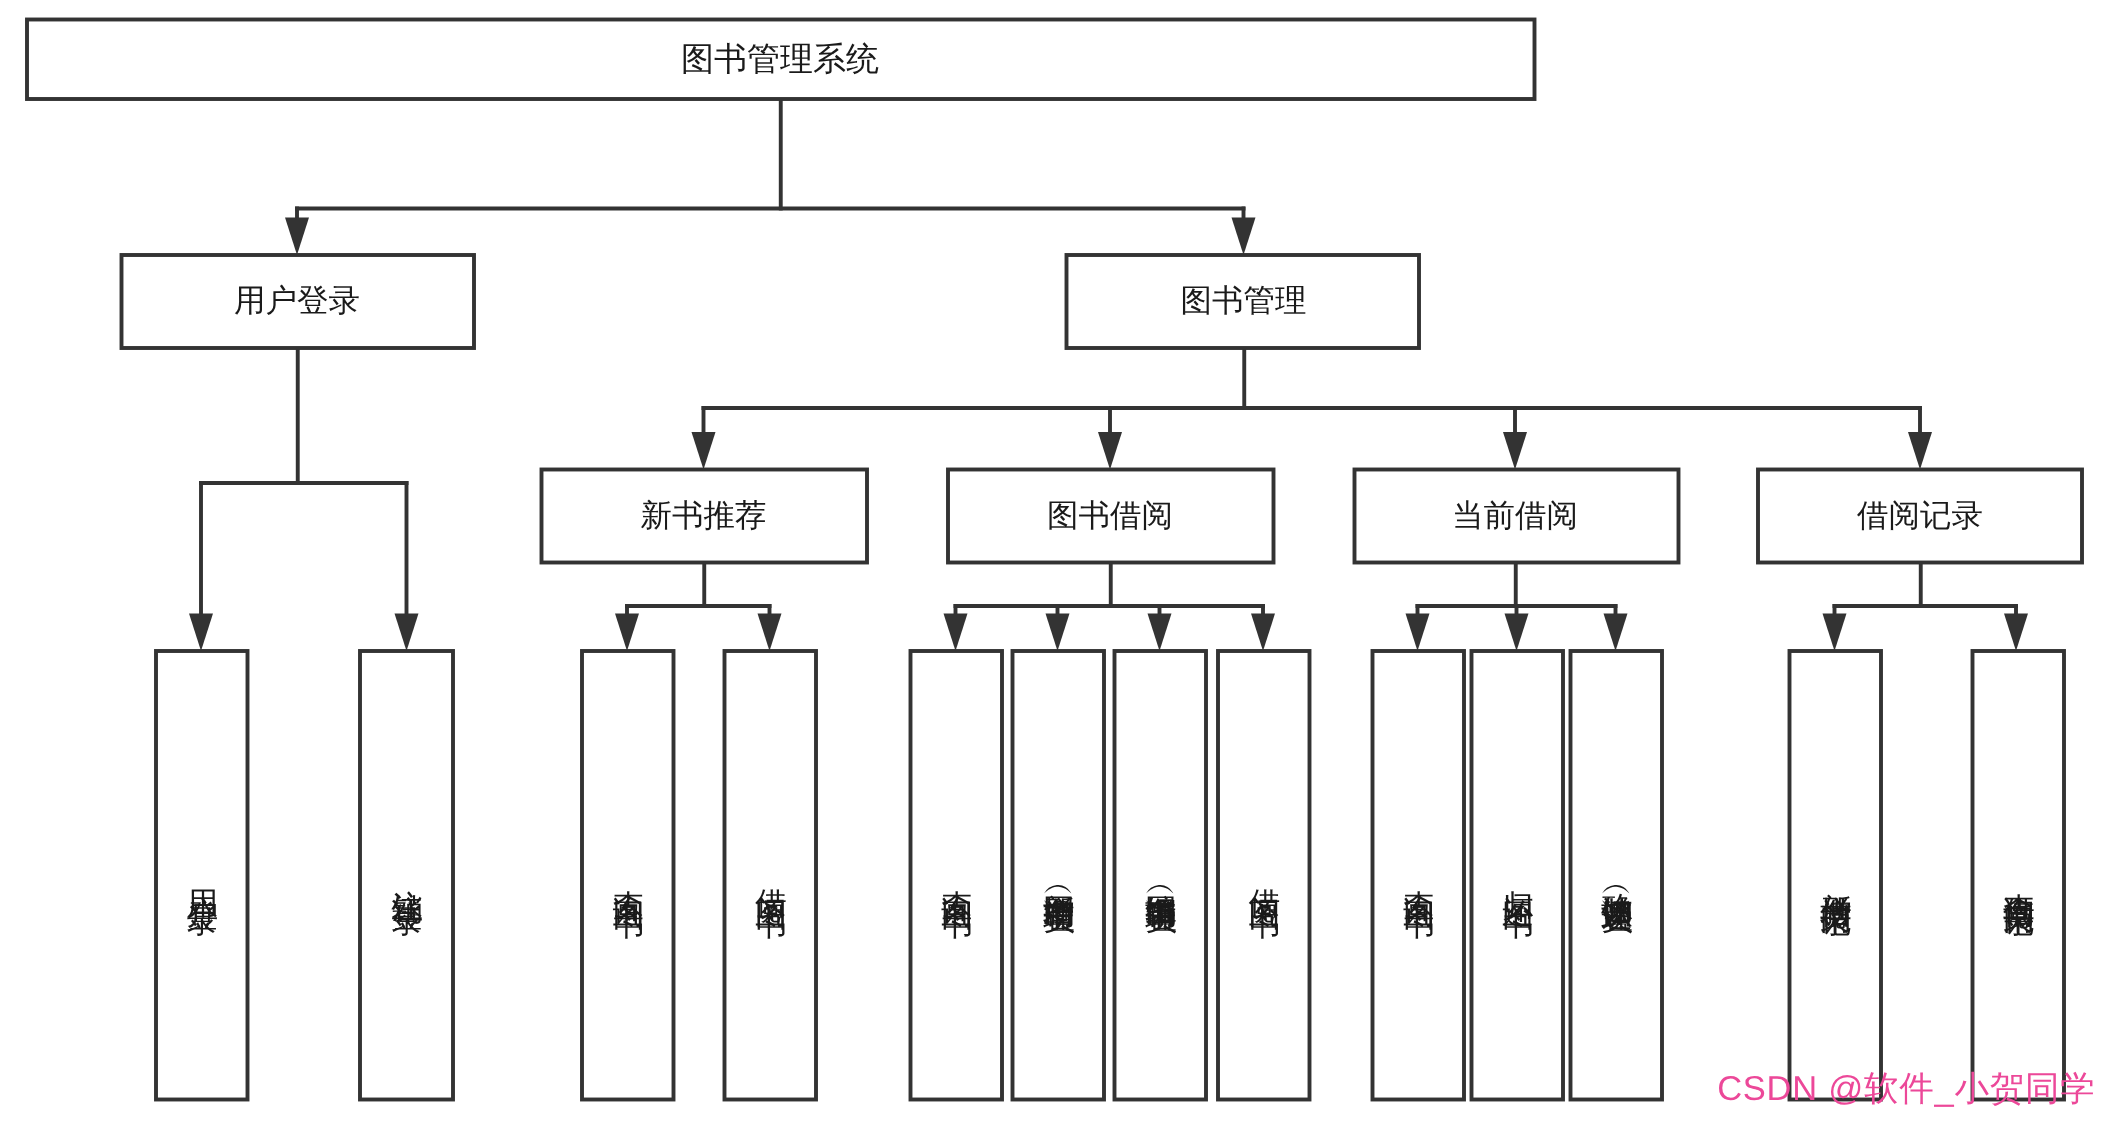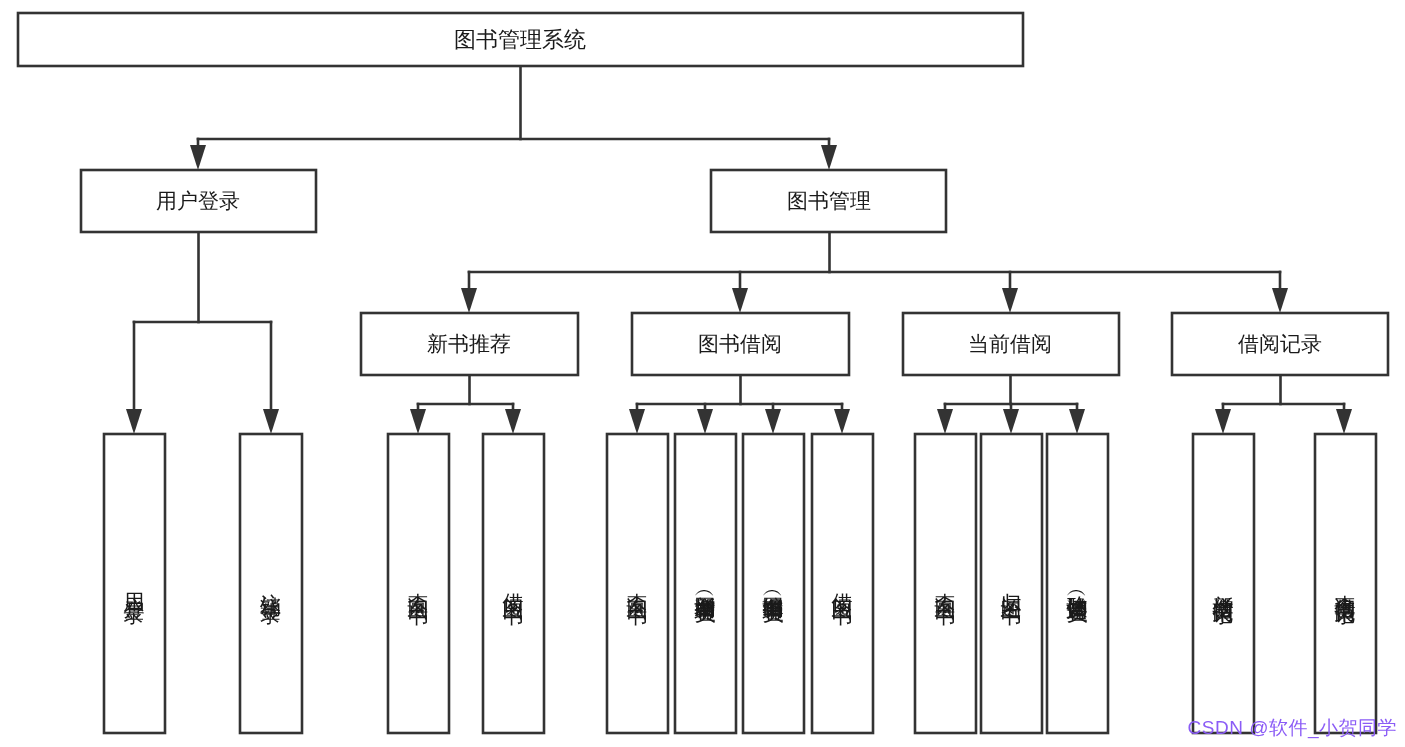--- a/index.html
+++ b/index.html
@@ -70,22 +70,22 @@
     justify-content: center;
     text-align: center;
     white-space: nowrap;
     pointer-events: none;
   }
   .watermark {
     position: absolute;
     right: 8px;
     bottom: 6px;
     font-family: "Liberation Sans", "DejaVu Sans", sans-serif;
-    font-size: 19px;
-    color: #8b5cf6;
+    font-size: 23px;
+    color: #ec4899;
     letter-spacing: 0.5px;
     white-space: nowrap;
   }
 </style>
 </head>
 <body>
 
 <div id="diagram-root">
 
   <svg id="flow-svg" viewBox="0 0 1405 747">

